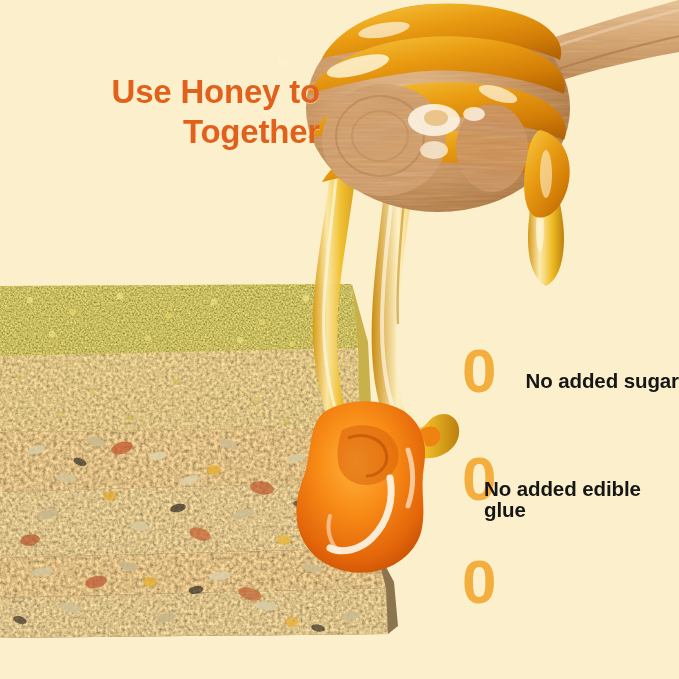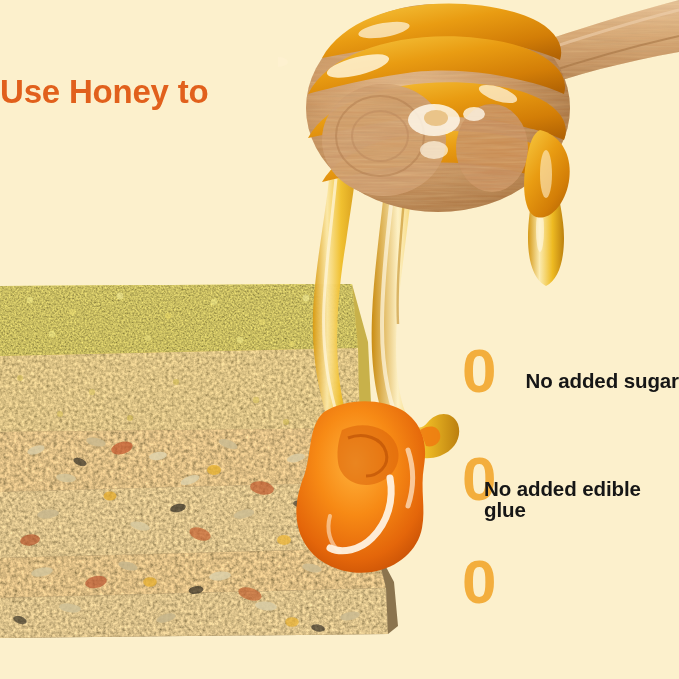--- a/index.html
+++ b/index.html
@@ -13,21 +13,21 @@
     width:679px;height:679px;
     overflow:hidden;
     background:#fcf0cc;
   }
 
   
   .headline{
     position:absolute;
     left:0px; top:72px;
     width:320px;
-    text-align:left;
+    text-align:right;
     font-size:33px;
     font-weight:bold;
     line-height:1.20;
     color:#e1601c;
     letter-spacing:-0.2px;
     z-index:40;
     text-shadow:0 1px 0 rgba(255,240,200,.55);
   }
   .headline .hl{display:block;white-space:nowrap;}
 
@@ -369,20 +369,21 @@
 
         <path d="M262,140 C286,146 296,170 290,196 C284,220 268,232 256,226
                  C246,220 244,196 248,172 C251,156 254,144 262,140 Z" fill="url(#honeyCoat)"></path>
         <ellipse cx="268" cy="184" rx="6" ry="24" fill="#FFF0CC" opacity="0.6"></ellipse>
       </g>
     </svg>
   </div>
 
   <div class="headline">
     <span class="hl">Use Honey to</span>
+    <span class="hl">Together</span>
   </div>
 
   <div class="bullets">
 
     <div class="bullet b1">
       <span class="zero">0</span>
       <div class="btext">No added sugar</div>
     </div>
 
     <div class="bullet b2">

